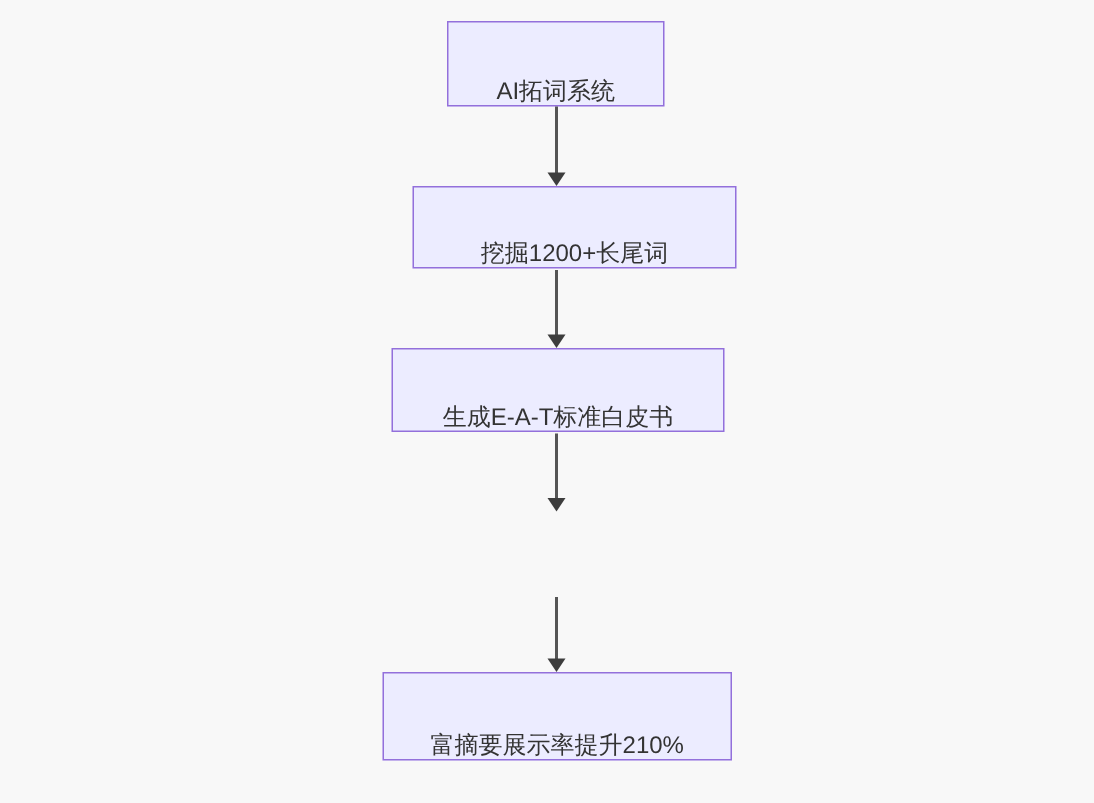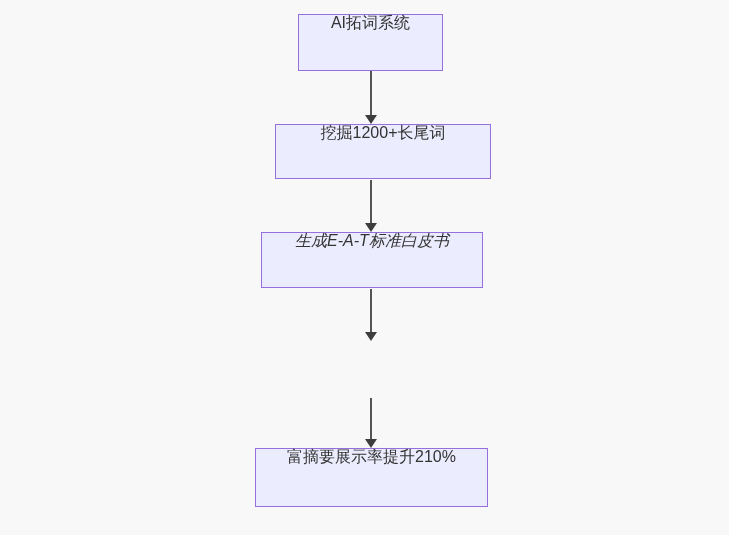--- a/index.html
+++ b/index.html
@@ -18,31 +18,31 @@
     width: 729px;
     height: 535px;
     background: var(--page-bg);
     overflow: hidden;
   }
   .flow-node {
     position: absolute;
     background: var(--node-fill);
     border: 1px solid var(--node-border);
     display: flex;
-    align-items: flex-start;
+    align-items: flex-end;
     justify-content: center;
     color: var(--text-color);
     font-size: 16px;
     line-height: 1;
     white-space: nowrap;
     text-align: center;
   }
   .n1 { left: 298px; top: 14px;  width: 145px; height: 57px; }
   .n2 { left: 275px; top: 124px; width: 216px; height: 55px; }
-  .n3 { left: 261px; top: 232px; width: 222px; height: 56px; font-style: italic; }
+  .n3 { left: 261px; top: 232px; width: 222px; height: 56px; }
   .n4 { left: 264px; top: 341px; width: 213px; height: 56px; }
   .n5 { left: 255px; top: 448px; width: 233px; height: 59px; }
 
   .flow-arrow {
     position: absolute;
     left: 361px;
     width: 20px;
   }
   .a1 { top: 71px;  height: 53px; }
   .a2 { top: 180px; height: 52px; }

